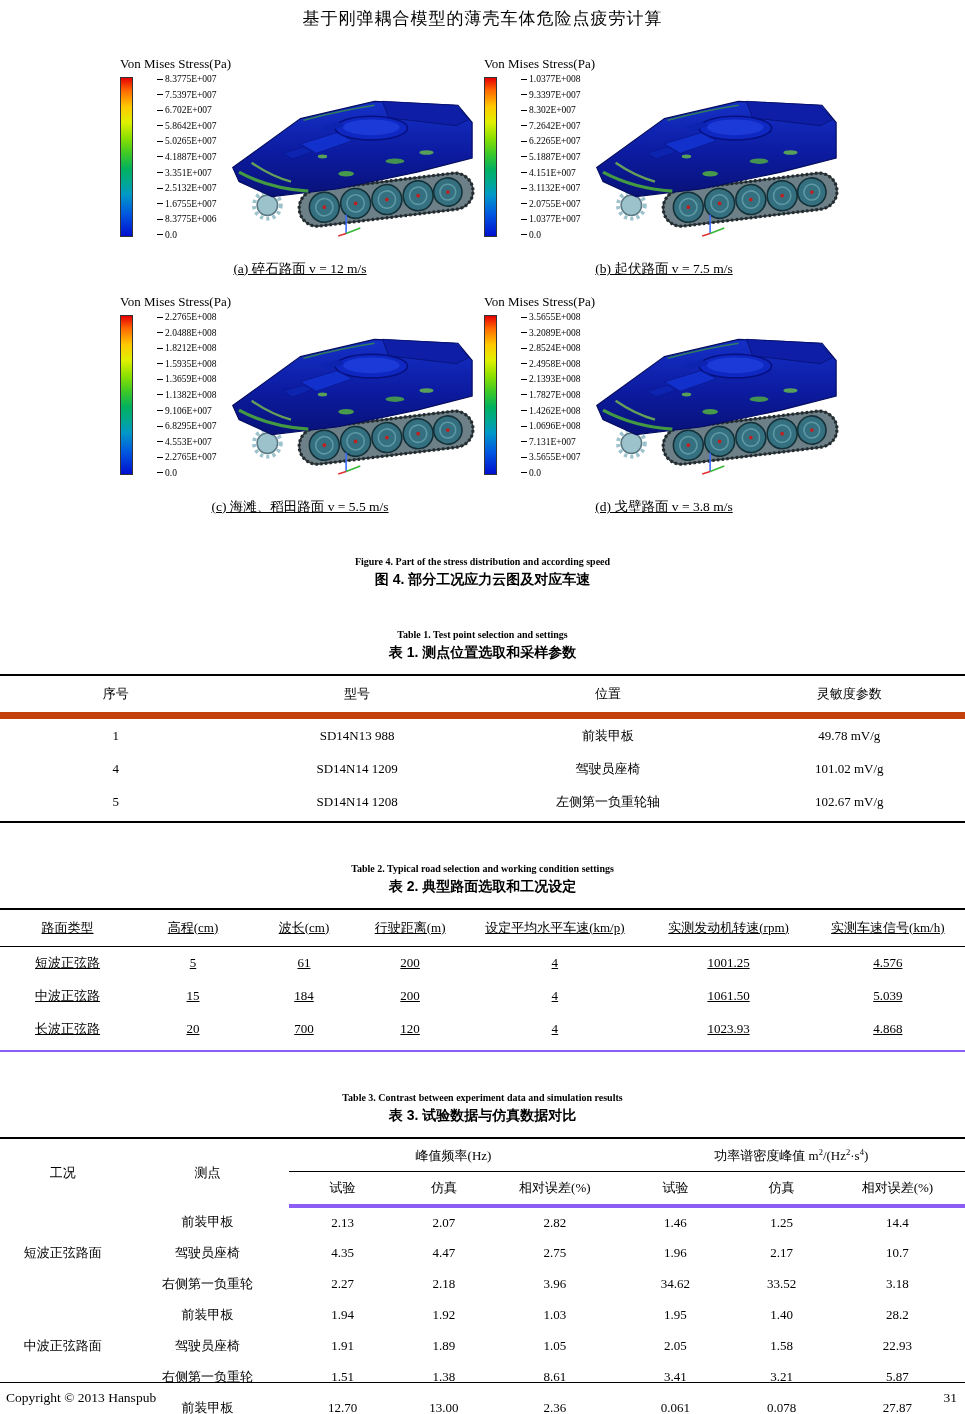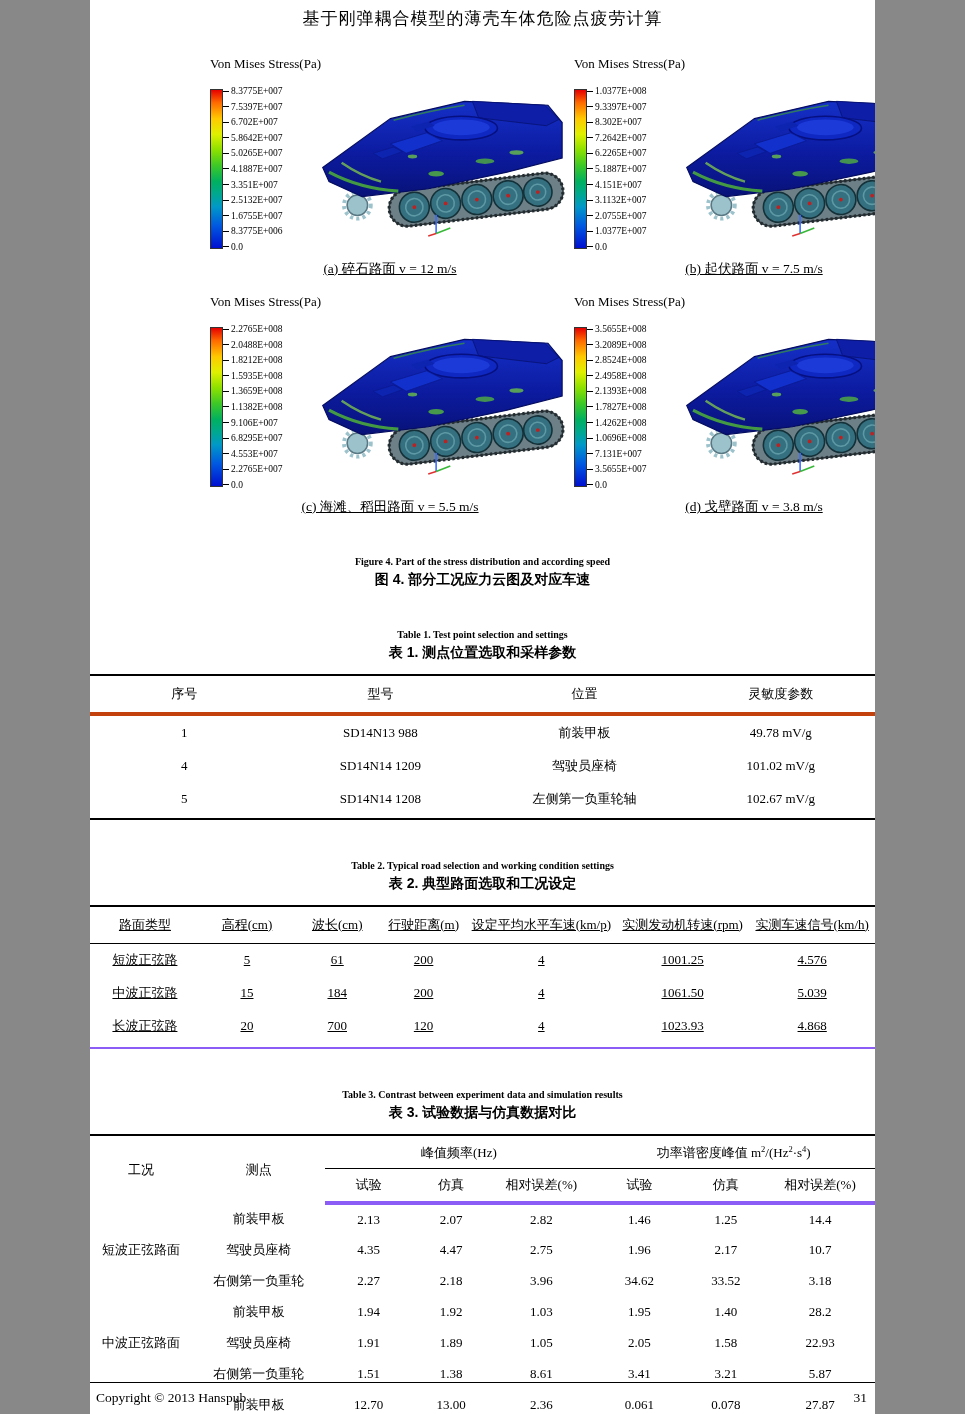--- a/index.html
+++ b/index.html
@@ -1,27 +1,27 @@
 <!DOCTYPE html>
 <html><head>
 <meta charset="utf-8">
 <style>
   * { margin:0; padding:0; box-sizing:border-box; }
   body { background:#888; font-family:"Liberation Serif","DejaVu Serif",serif; }
-  .page { width:785px; height:1414px; background:#ffffff; position:relative; margin:0 auto; color:#000; overflow:hidden; }
+  .page { width:965px; height:1414px; background:#ffffff; position:relative; margin:0 auto; color:#000; overflow:hidden; }
 
   .doc-title { text-align:center; padding-top:7px; font-size:17px; letter-spacing:1px; }
 
   
   .fig-wrap { margin:24px 0 0 118px; width:732px;text-decoration:underline; }
   .fig-grid { display:grid; grid-template-columns:364px 364px; }
   .panel { position:relative; height:204px; }
   .legend { position:absolute; left:2px; top:2px; width:126px; z-index:2; }
   .legend-title { font-size:13px; white-space:nowrap; }
-  .legend-body { display:flex; margin-top:17px; height:160px; }
+  .legend-body { display:flex; margin-top:5px; height:160px;gap:24px; }
   .colorbar { width:13px; height:160px; border:1px solid #333;
     background:linear-gradient(180deg,#e60000 0%,#ff6a00 8%,#ffc800 18%,#e0f000 28%,#8ce000 38%,#3cc828 48%,#00b060 58%,#00a890 66%,#0098c8 74%,#0058e0 86%,#0010d0 100%); }
   .leg-rows { display:flex; flex-direction:column; justify-content:space-between; margin:-3px 0 -3px 0; }
   .leg-row { display:flex; align-items:center; height:10px; }
   .leg-tick { display:inline-block; width:6px; border-top:1px solid #000; margin-right:2px; }
   .leg-txt { font-size:9.5px; white-space:nowrap; }
   .tank-svg { position:absolute; right:2px; top:8px; width:252px; height:192px; }
   .cap-row { display:grid; grid-template-columns:364px 364px; margin:2px 0 14px 0; }
   .cap-row div { text-align:center; font-size:13.5px; }
 
@@ -29,21 +29,21 @@
   .cap-en { font-weight:bold; font-size:10px;margin-top:40px; }
   .cap-zh { font-weight:bold; font-size:14px; font-family:"Liberation Sans","DejaVu Sans",sans-serif; margin-top:4px; }
 
   
   .tbl-caps { text-align:center; }
   .tbl { width:100%; border-collapse:collapse; font-size:13px; table-layout:fixed; }
   .tbl th { font-weight:normal; }
   .tbl th, .tbl td { text-align:center; vertical-align:middle; }
 
   .t1 { margin-top:12px; }
-  .t1 thead th { border-top:2px solid #000; border-bottom:4px solid #c2410c; padding:9px 0; }
+  .t1 thead th { border-top:2px solid #000; border-bottom:7px solid #c2410c; padding:9px 0; }
   .t1 td { padding:7.5px 0; }
   .t1 tbody tr:last-child td { border-bottom:2px solid #000; padding-bottom:10px; }
 
   .t2 { margin-top:12px;text-decoration:underline; }
   .t2 thead th { border-top:2px solid #000; border-bottom:1px solid #000; padding:9px 0; }
   .t2 td { padding:7.5px 0; }
   .t2 tbody tr:last-child td { border-bottom:2px solid #8b5cf6; padding-bottom:12px; }
 
   .t3 { margin-top:12px; }
   .t3 thead th { padding:5px 0; }

